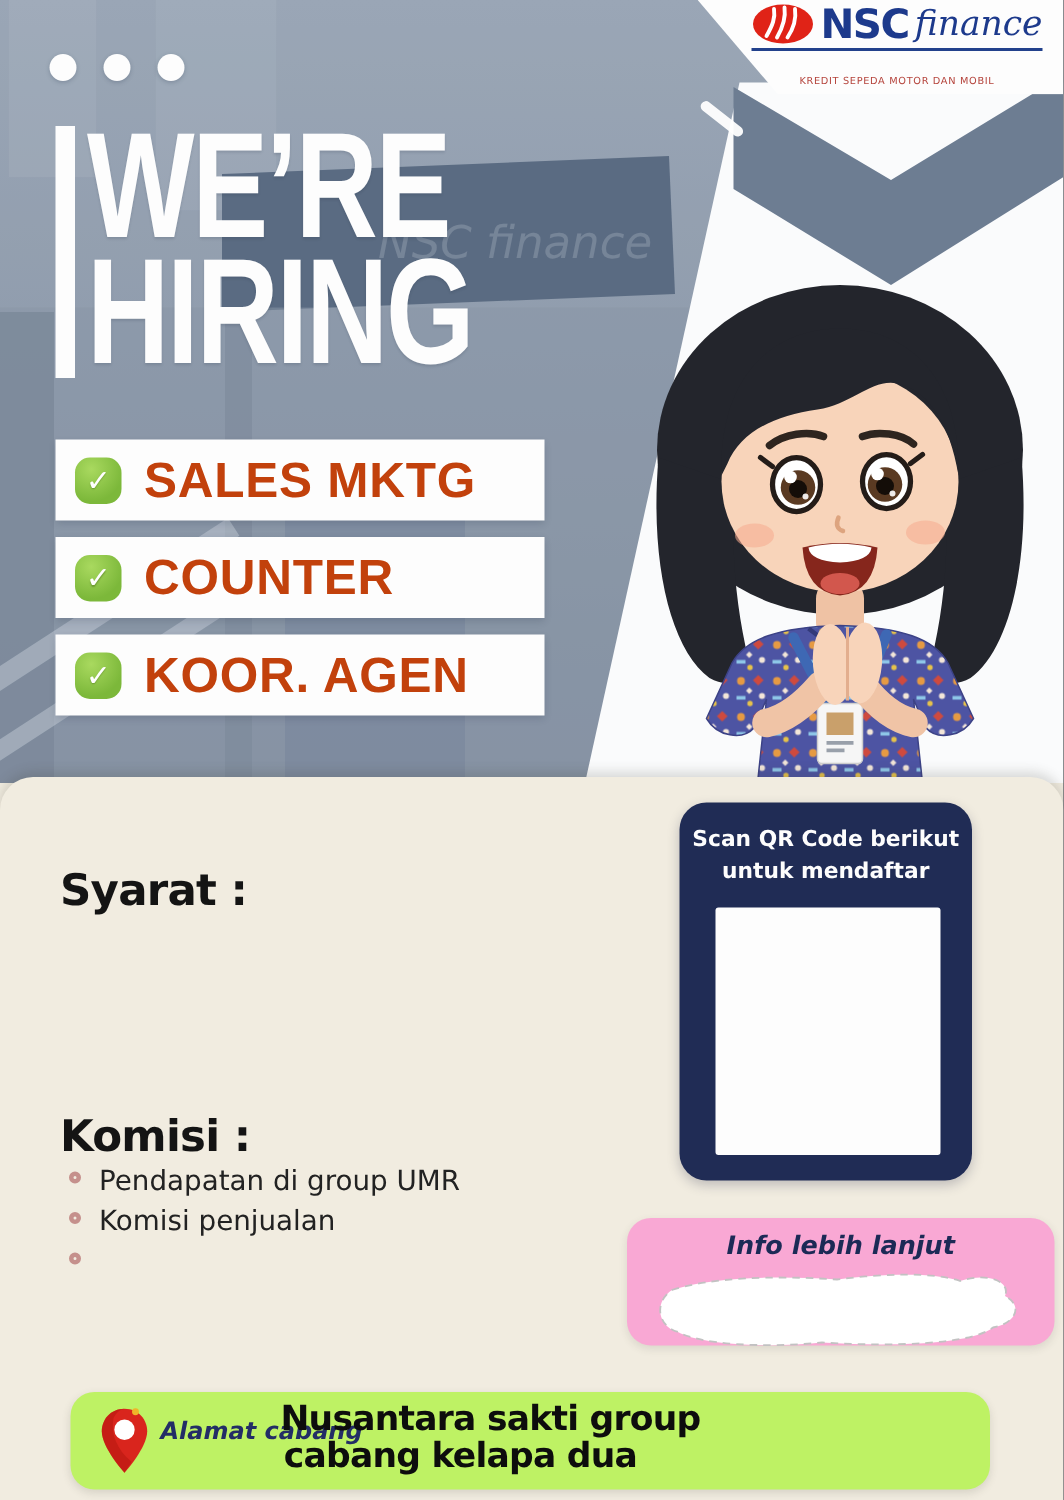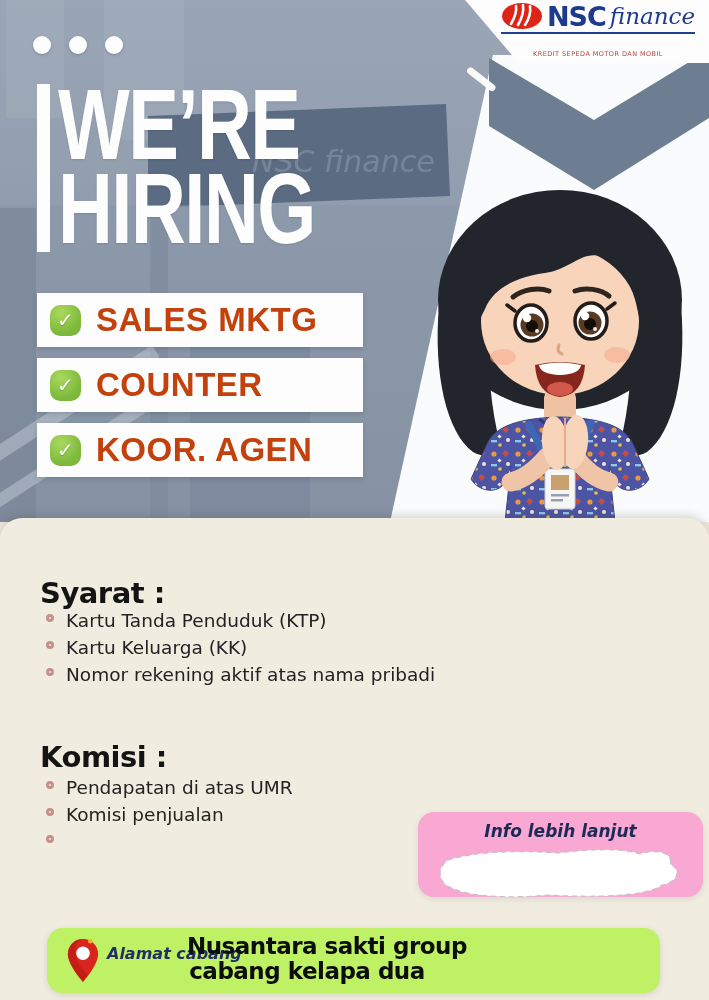--- a/index.html
+++ b/index.html
@@ -225,50 +225,43 @@
       <path d="M216,297 Q198,293 182,272" stroke="#f0c4a6" stroke-width="19" fill="none" stroke-linecap="round"></path>
       <ellipse cx="162" cy="258" rx="13" ry="27" fill="#f8d4ba" transform="rotate(-5 162 258)"></ellipse>
       <ellipse cx="182" cy="257" rx="13" ry="27" fill="#f8d4ba" transform="rotate(5 182 257)"></ellipse>
       <path d="M172,233 L172,282" stroke="#e3ae8e" stroke-width="2"></path>
     </svg>
   </div>
 
   <div class="cream-section">
 
     <div class="sec-heading req-heading">Syarat :</div>
-    <ul class="bullet-list req-list">
-      <li>
-          <span class="bullet-ring"></span>
-          <span class="bullet-text">Kartu Tanda Penduduk (KTP)</span>
-        </li>
-      <li>
-          <span class="bullet-ring"></span>
-          <span class="bullet-text">Kartu Keluarga (KK)</span>
-        </li>
-      <li>
-          <span class="bullet-ring"></span>
-          <span class="bullet-text">Nomor rekening aktif atas nama pribadi</span>
-        </li>
-    </ul>
 
     <div class="sec-heading ben-heading">Komisi :</div>
     <ul class="bullet-list ben-list">
       <li>
           <span class="bullet-ring"></span>
-          <span class="bullet-text">Pendapatan di atas UMR</span>
+          <span class="bullet-text">Pendapatan di group UMR</span>
         </li>
       <li>
           <span class="bullet-ring"></span>
           <span class="bullet-text">Komisi penjualan</span>
         </li>
       <li>
           <span class="bullet-ring"></span>
         </li>
     </ul>
 
+    <div class="qr-panel">
+      <div class="qr-title">
+        <div>Scan QR Code berikut</div>
+        <div>untuk mendaftar</div>
+      </div>
+      <div class="qr-box"></div>
+    </div>
 
     <div class="info-panel">
       <div class="info-label">Info lebih lanjut</div>
       <svg class="info-blob" width="285" height="64" viewBox="0 0 285 64">
         <path d="M30,18 C55,10 95,8 140,11 C170,7 205,6 222,12 C240,6 256,12 252,22 C264,28 260,40 244,43 C230,54 180,56 130,53 C90,57 48,54 34,46 C20,42 18,26 30,18 Z" fill="#ffffff" stroke="#c2c2c2" stroke-width="1.2" stroke-dasharray="5 4"></path>
       </svg>
     </div>
 
     <div class="address-bar">
       <svg class="pin-wrap" width="36" height="48" viewBox="0 0 34 46">

